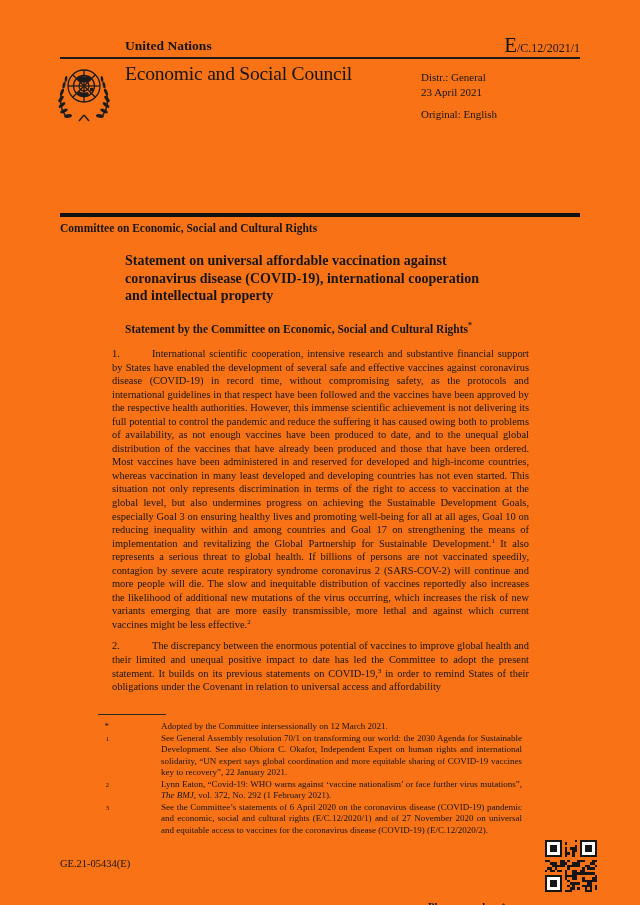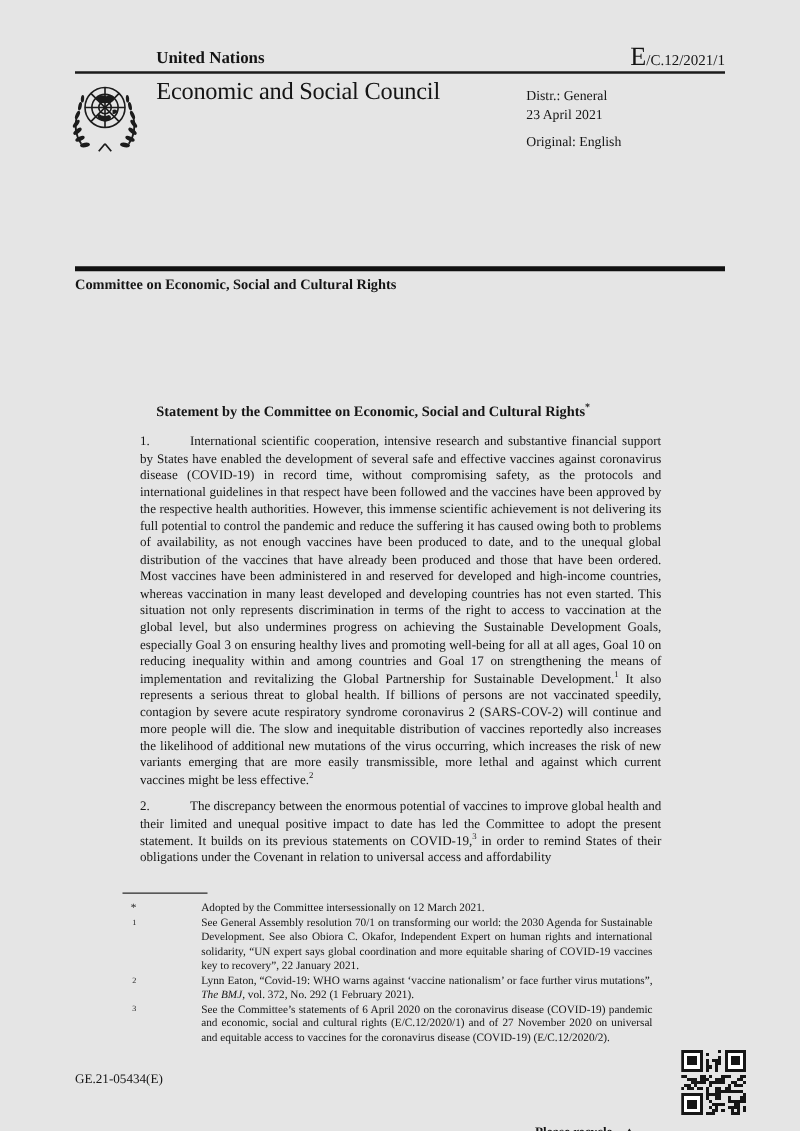--- a/index.html
+++ b/index.html
@@ -2,21 +2,21 @@
 <html><head>
 <meta charset="utf-8">
 <style>
   * { margin:0; padding:0; box-sizing:border-box; }
   html,body { background:#fff; }
   body {
     width:640px; height:905px; position:relative;
     font-family:"Liberation Serif", serif;
     color:#151515; overflow:hidden;
   }
-  .page { position:absolute; inset:0; background:#e5e5e5; outline:1px solid #e3e3e3; }
+  .page { position:absolute; inset:0; background:#f97316; outline:1px solid #e3e3e3; }
 
   
   .un-name   { position:absolute; left:125px; top:38px; font-size:13.5px; font-weight:bold; }
   .doc-symbol{ position:absolute; right:60px; top:33px; white-space:nowrap; }
   .doc-symbol .big   { font-size:21px; }
   .doc-symbol .small { font-size:12px;margin-top:25px; }
   .rule-top  { position:absolute; left:60px; top:57px; width:520px; height:2px; background:#1b1b1b; }
 
   .emblem { position:absolute; left:56px; top:62px; width:56px; height:64px; }
   .council { position:absolute; left:125px; top:63px; font-size:19.5px; font-weight:normal; letter-spacing:-0.2px; }
@@ -96,20 +96,21 @@
   <div class="council">Economic and Social Council</div>
   <div class="distr-block">
     <div>Distr.: General</div>
     <div>23 April 2021</div>
   </div>
   <div class="original-line">Original: English</div>
 
   <div class="rule-thick"></div>
   <div class="committee">Committee on Economic, Social and Cultural Rights</div>
 
+  <div class="title">Statement on universal affordable vaccination against coronavirus disease (COVID-19), international cooperation and intellectual property</div>
   <div class="subtitle"><span>Statement by the Committee on Economic, Social and Cultural Rights</span><sup>*</sup></div>
 
   <div class="body" id="body-paragraphs">
       <div class="para"><span class="para-num">1.</span><span>International scientific cooperation, intensive research and substantive financial support by States have enabled the development of several safe and effective vaccines against coronavirus disease (COVID-19) in record time, without compromising safety, as the protocols and international guidelines in that respect have been followed and the vaccines have been approved by the respective health authorities. However, this immense scientific achievement is not delivering its full potential to control the pandemic and reduce the suffering it has caused owing both to problems of availability, as not enough vaccines have been produced to date, and to the unequal global distribution of the vaccines that have already been produced and those that have been ordered. Most vaccines have been administered in and reserved for developed and high-income countries, whereas vaccination in many least developed and developing countries has not even started. This situation not only represents discrimination in terms of the right to access to vaccination at the global level, but also undermines progress on achieving the Sustainable Development Goals, especially Goal 3 on ensuring healthy lives and promoting well-being for all at all ages, Goal 10 on reducing inequality within and among countries and Goal 17 on strengthening the means of implementation and revitalizing the Global Partnership for Sustainable Development.</span><sup class="fn-ref">1</sup><span> It also represents a serious threat to global health. If billions of persons are not vaccinated speedily, contagion by severe acute respiratory syndrome coronavirus 2 (SARS-COV-2) will continue and more people will die. The slow and inequitable distribution of vaccines reportedly also increases the likelihood of additional new mutations of the virus occurring, which increases the risk of new variants emerging that are more easily transmissible, more lethal and against which current vaccines might be less effective.</span><sup class="fn-ref">2</sup></div>
       <div class="para"><span class="para-num">2.</span><span>The discrepancy between the enormous potential of vaccines to improve global health and their limited and unequal positive impact to date has led the Committee to adopt the present statement. It builds on its previous statements on COVID-19,</span><sup class="fn-ref">3</sup><span> in order to remind States of their obligations under the Covenant in relation to universal access and affordability</span></div>
     </div>
 
   <div class="fn-sep"></div>
   <div class="footnotes" id="footnotes">
       <div class="footnote">

